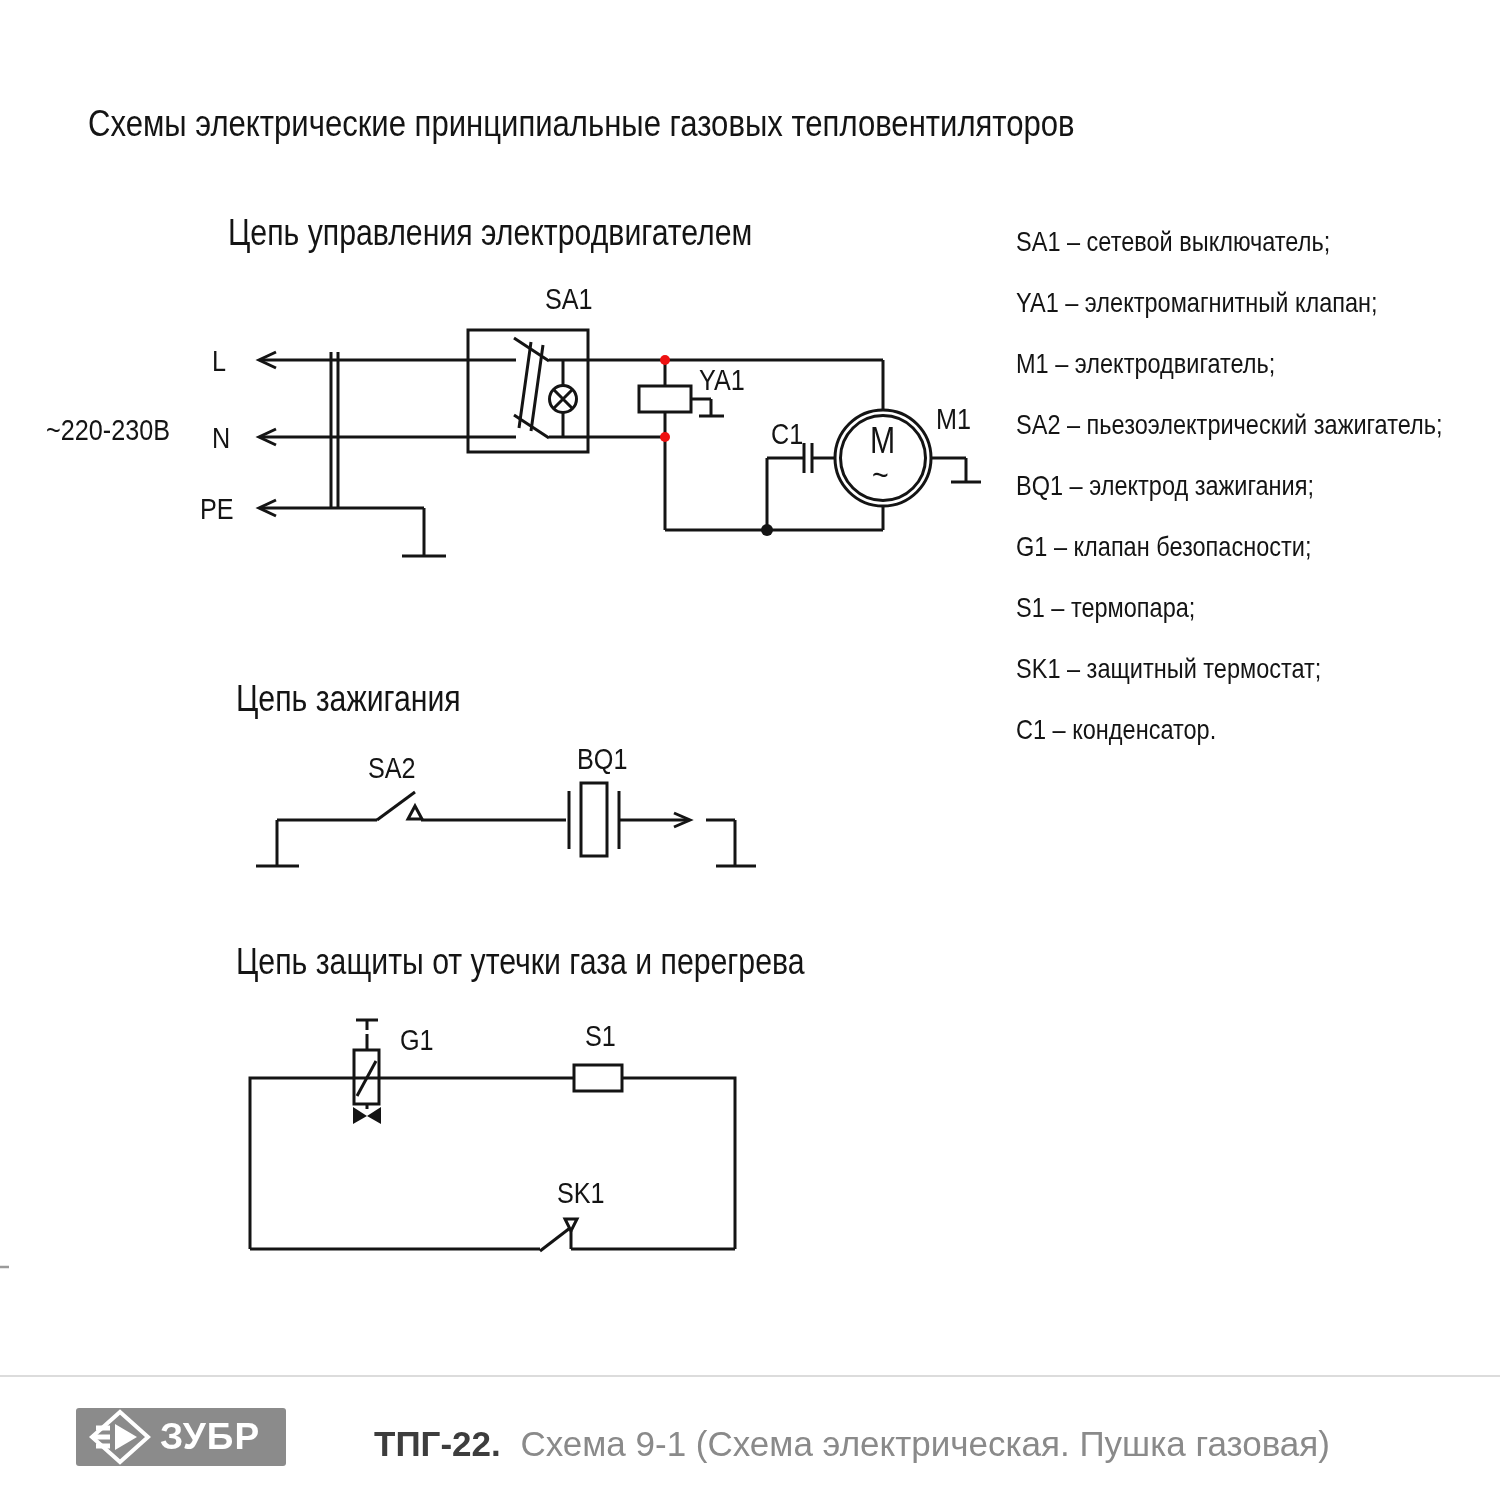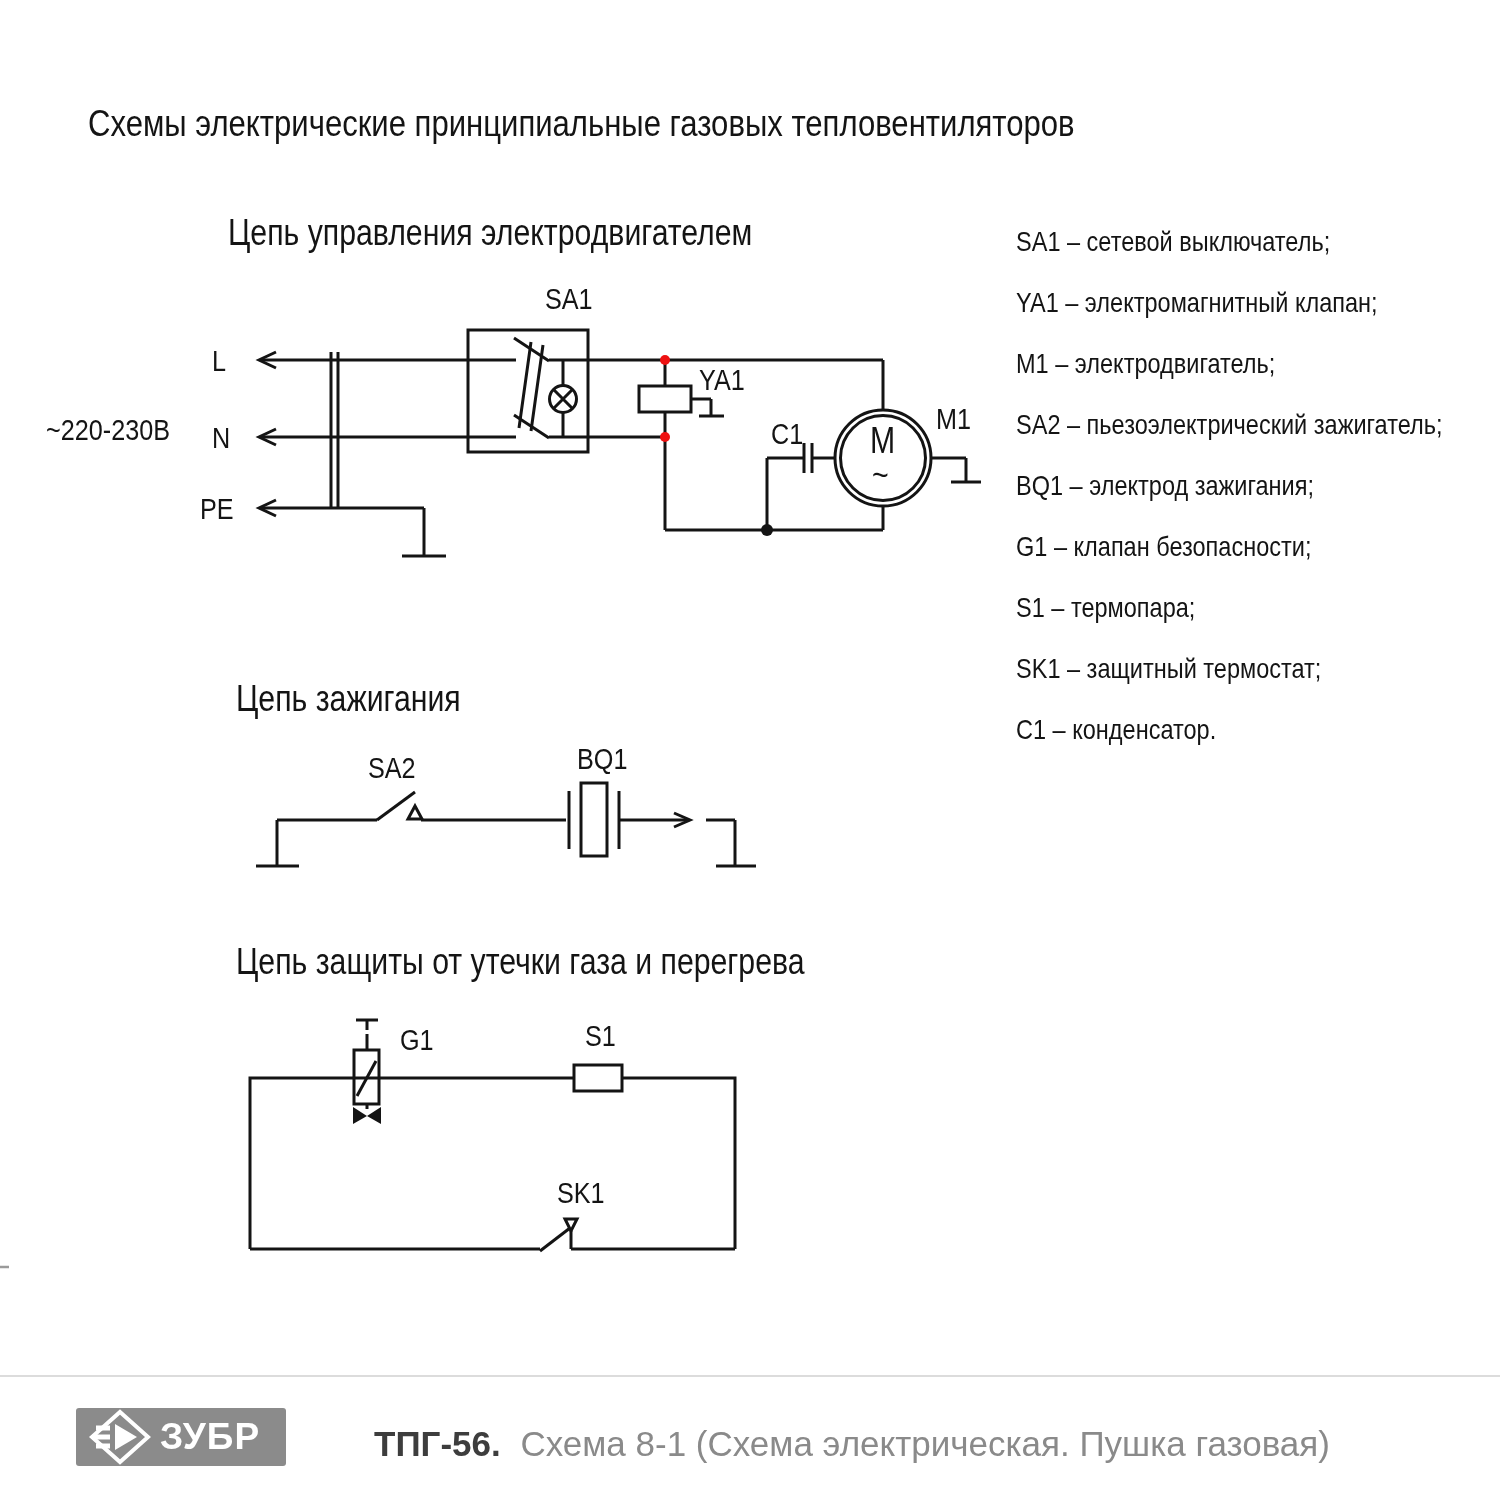--- a/index.html
+++ b/index.html
@@ -138,17 +138,17 @@
   <div class="footer-divider"></div>
   <div class="logo">
     <svg width="64" height="56" viewBox="0 0 64 56">
       <polygon points="32,3 60,28 32,53 4,28" fill="none" stroke="#ffffff" stroke-width="4"></polygon>
       <polygon points="27,15 49,28 27,41" fill="#ffffff"></polygon>
       <path d="M8,19 H22 M4,28 H22 M8,37 H22" stroke="#ffffff" stroke-width="5" fill="none"></path>
     </svg>
     <span class="brand">ЗУБР</span>
   </div>
   <div class="footer-title">
-    <span class="model">ТПГ-56.</span>
-    <span class="caption">Схема 8-1 (Схема электрическая. Пушка газовая)</span>
+    <span class="model">ТПГ-22.</span>
+    <span class="caption">Схема 9-1 (Схема электрическая. Пушка газовая)</span>
   </div>
 
 </div>
 
 </body></html>

